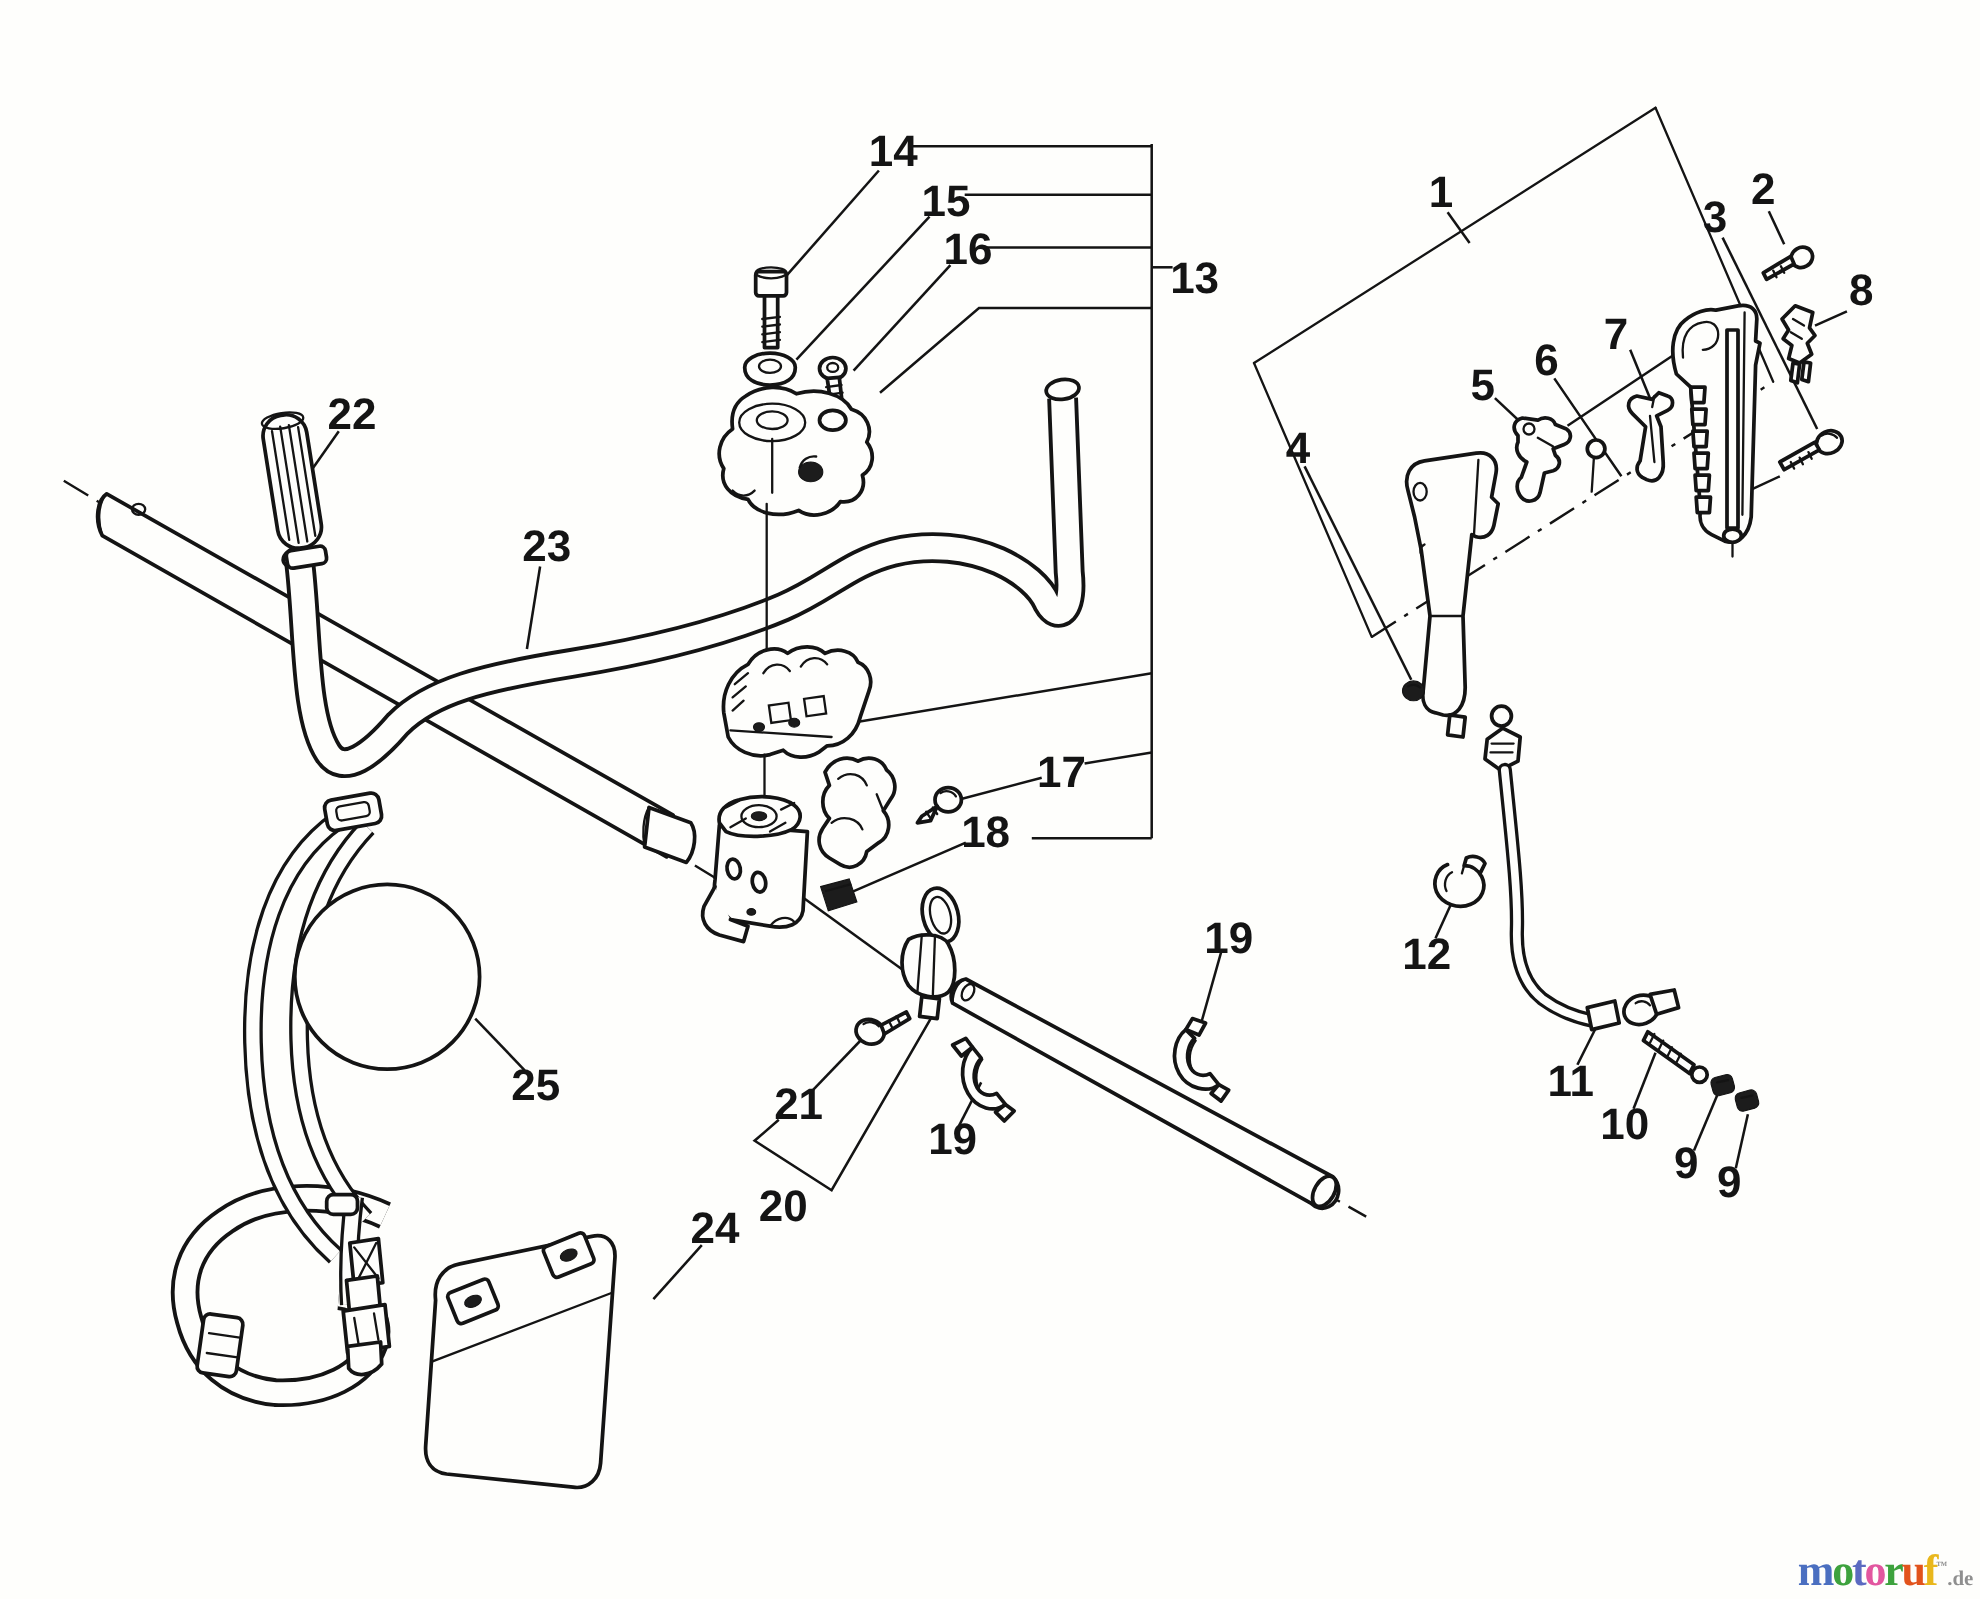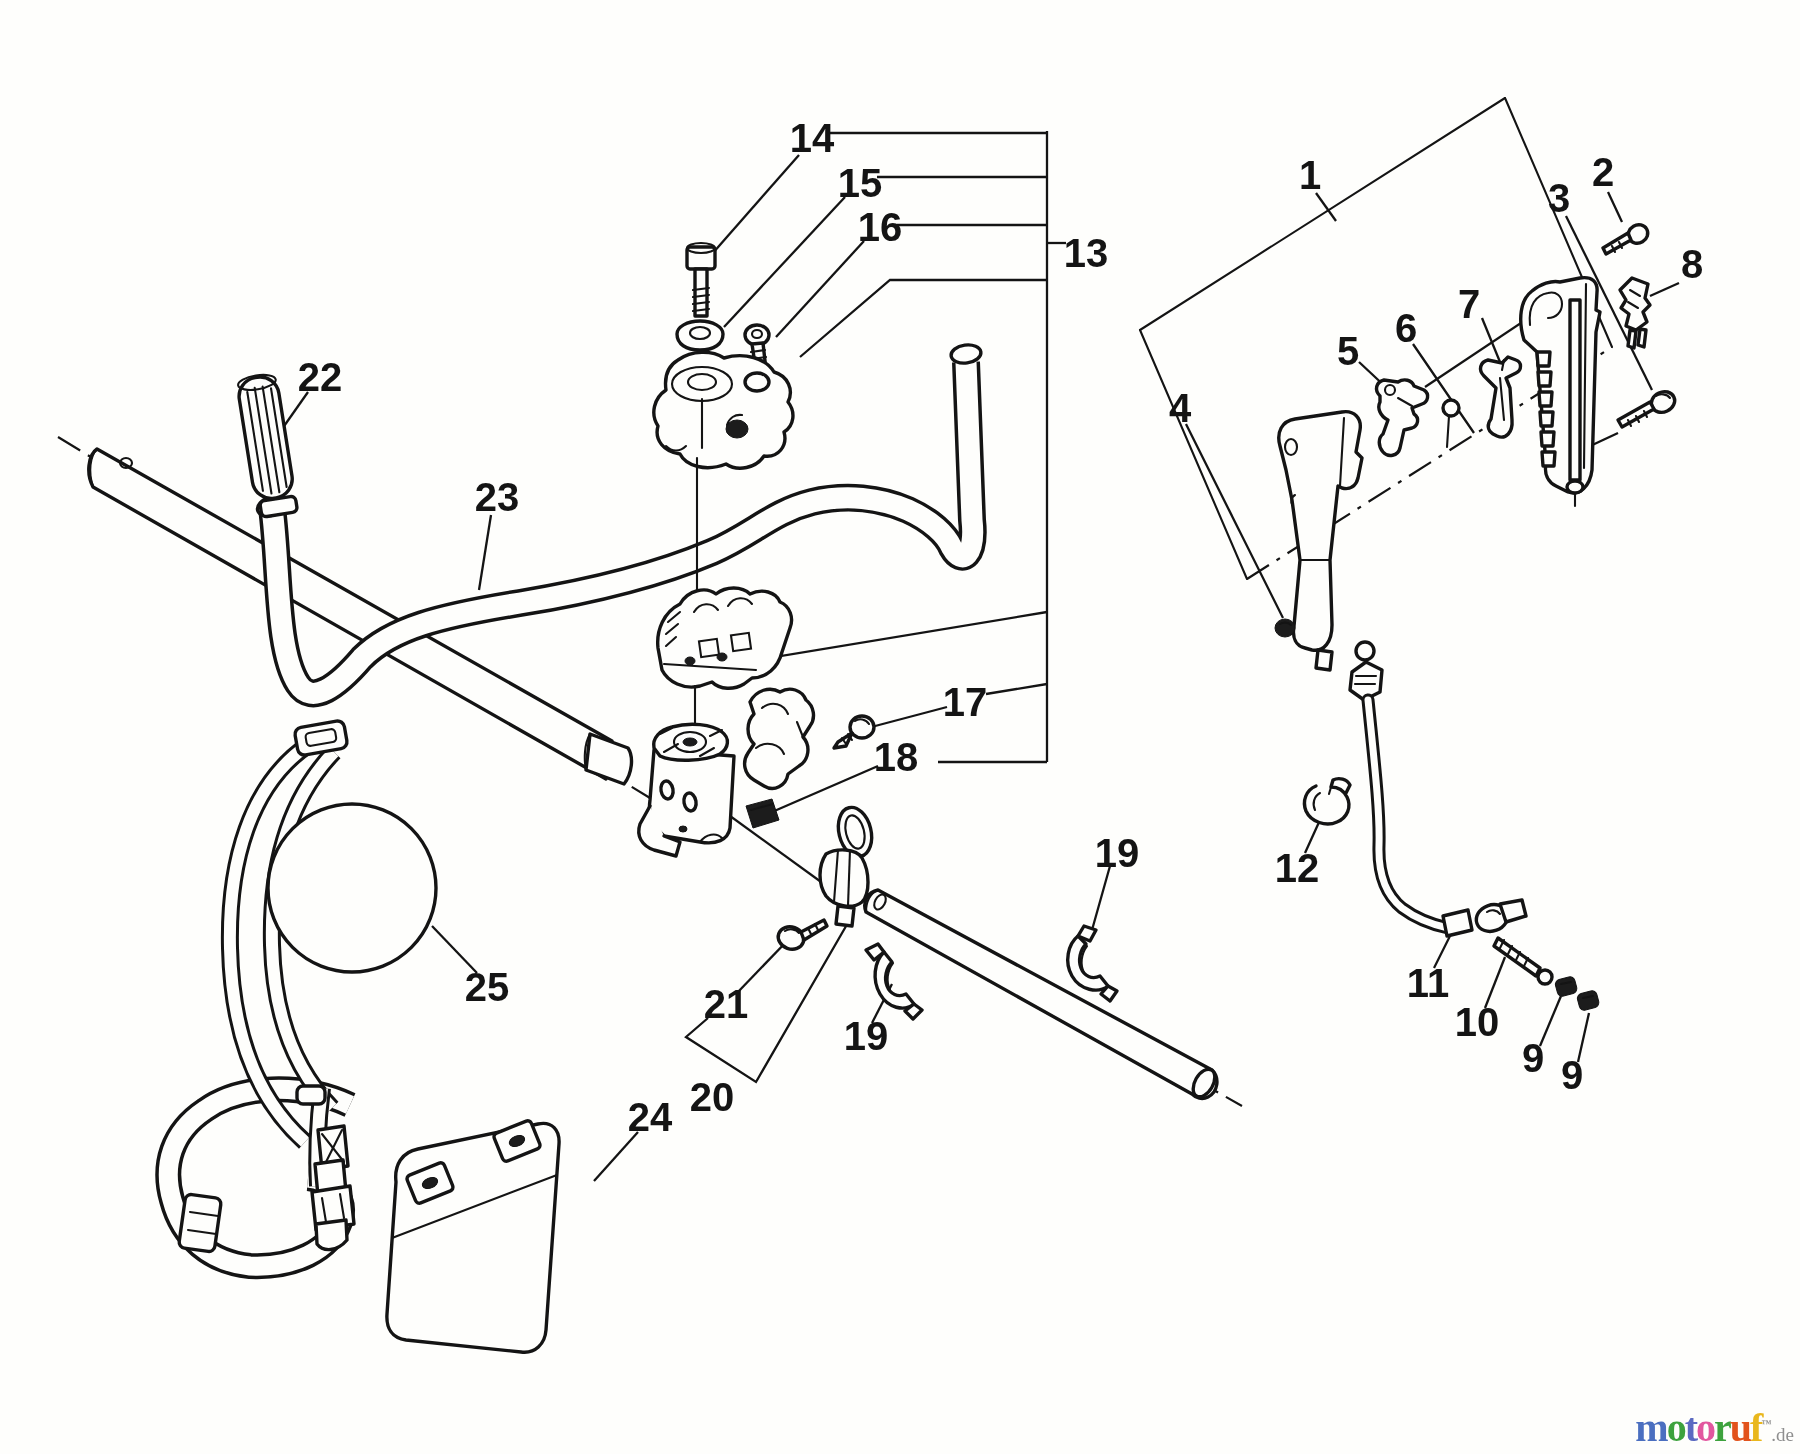--- a/index.html
+++ b/index.html
@@ -17,21 +17,21 @@
   .band-in{stroke:#fefefc;fill:none;stroke-width:12;stroke-linecap:butt;}
   .belt-out{stroke:#141414;fill:none;stroke-width:26;stroke-linecap:butt;}
   .belt-in{stroke:#fefefc;fill:none;stroke-width:19;stroke-linecap:butt;}
   .cable-out{stroke:#141414;fill:none;stroke-width:13;stroke-linecap:round;}
   .cable-in{stroke:#fefefc;fill:none;stroke-width:7;stroke-linecap:round;}
   .leader{fill:none;stroke:#141414;stroke-width:2.3;}
   .gline{fill:none;stroke:#141414;stroke-width:2.3;}
   .callout{font-family:"Liberation Sans",sans-serif;font-weight:700;font-size:40px;fill:#141414;}
   #logo{position:absolute;right:6px;bottom:6px;font-family:"Liberation Serif",serif;
         font-weight:700;font-size:40px;letter-spacing:-2px;line-height:1;white-space:nowrap;}
-  #logo .suffix{font-size:19px;font-weight:400;letter-spacing:0;}
+  #logo .suffix{font-size:19px;font-weight:700;letter-spacing:0;}
   #logo .tm{font-size:10px;vertical-align:super;letter-spacing:0;}
 </style>
 </head>
 <body>
 
 <div id="stage">
 <svg width="1800" height="1454" viewBox="0 0 1800 1454">
 
   <g>
     <line class="dashdot" x1="58" y1="437" x2="650" y2="798"></line>

